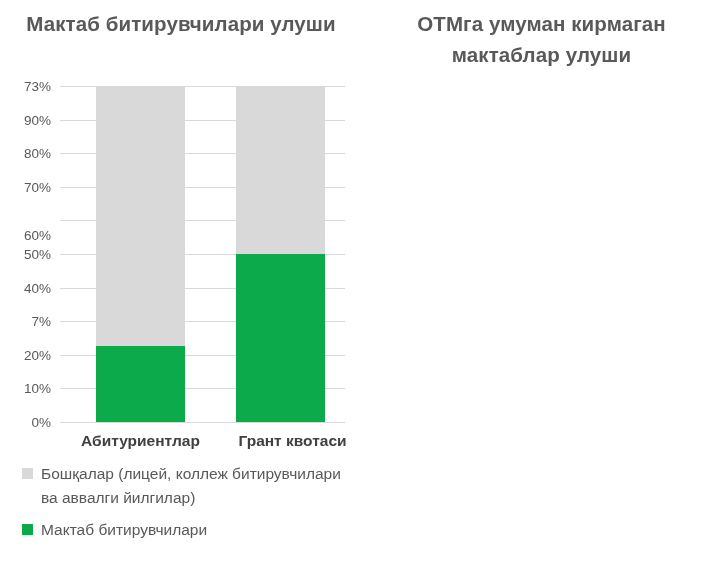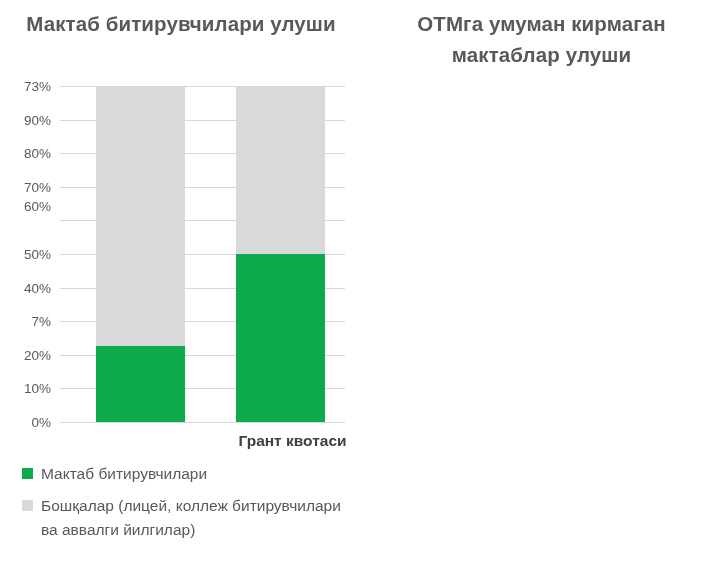--- a/index.html
+++ b/index.html
@@ -134,52 +134,53 @@
     <div class="plot plot-left" id="plot-left">
         <div class="gridline" style="top: 0px;"></div>
         <div class="ytick" style="top: 0px;">73%</div>
         <div class="gridline" style="top: 33.6px;"></div>
         <div class="ytick" style="top: 33.6px;">90%</div>
         <div class="gridline" style="top: 67.2px;"></div>
         <div class="ytick" style="top: 67.2px;">80%</div>
         <div class="gridline" style="top: 100.8px;"></div>
         <div class="ytick" style="top: 100.8px; text-align: center;">70%</div>
         <div class="gridline" style="top: 134.4px;"></div>
-        <div class="ytick" style="top: 120px;">60%</div>
+        <div class="ytick" style="top: 149px;">60%</div>
         <div class="gridline" style="top: 168px;"></div>
         <div class="ytick" style="top: 168px;">50%</div>
         <div class="gridline" style="top: 201.6px;"></div>
         <div class="ytick" style="top: 201.6px;">40%</div>
         <div class="gridline" style="top: 235.2px;"></div>
         <div class="ytick" style="top: 235.2px;">7%</div>
         <div class="gridline" style="top: 268.8px;"></div>
         <div class="ytick" style="top: 268.8px;">20%</div>
         <div class="gridline" style="top: 302.4px;"></div>
         <div class="ytick" style="top: 302.4px;">10%</div>
         <div class="axisline" style="top: 336px;"></div>
         <div class="ytick" style="top: 336px;">0%</div>
         <div class="bar" style="left: 36px; width: 89px; height: 336px;">
           <div class="seg" style="background: rgb(13, 170, 76); height: 75.6px; bottom: 0px;"></div>
           <div class="seg" style="background: rgb(217, 217, 217); height: 260.4px; bottom: 75.6px;"></div>
+          <div class="xlabel" style="left: 50%;">Абитуриентлар</div>
         </div>
         <div class="bar" style="left: 176px; width: 89px; height: 336px;">
           <div class="seg" style="background: rgb(13, 170, 76); height: 168px; bottom: 0px;"></div>
           <div class="seg" style="background: rgb(217, 217, 217); height: 168px; bottom: 168px;"></div>
           <div class="xlabel" style="left: 50%; margin-left: 12px;">Грант квотаси</div>
         </div>
       </div>
 
     <div class="legend legend-left" id="legend-left">
         <div class="legend-item">
+          <span class="swatch sw-gray" style="background: rgb(217, 217, 217);"></span>
+          <span class="legend-label">Бошқалар (лицей, коллеж битирувчилари ва аввалги йилгилар)</span>
+        </div>
+        <div class="legend-item">
           <span class="swatch sw-green" style="background: rgb(13, 170, 76);"></span>
           <span class="legend-label">Мактаб битирувчилари</span>
-        </div>
-        <div class="legend-item">
-          <span class="swatch sw-gray" style="background: rgb(217, 217, 217);"></span>
-          <span class="legend-label">Бошқалар (лицей, коллеж битирувчилари ва аввалги йилгилар)</span>
         </div>
       </div>
   </div>
 
   <div class="panel panel-right">
 
     <div class="chart-title">ОТМга умуман кирмаган мактаблар улуши</div>
 
   </div>
 

